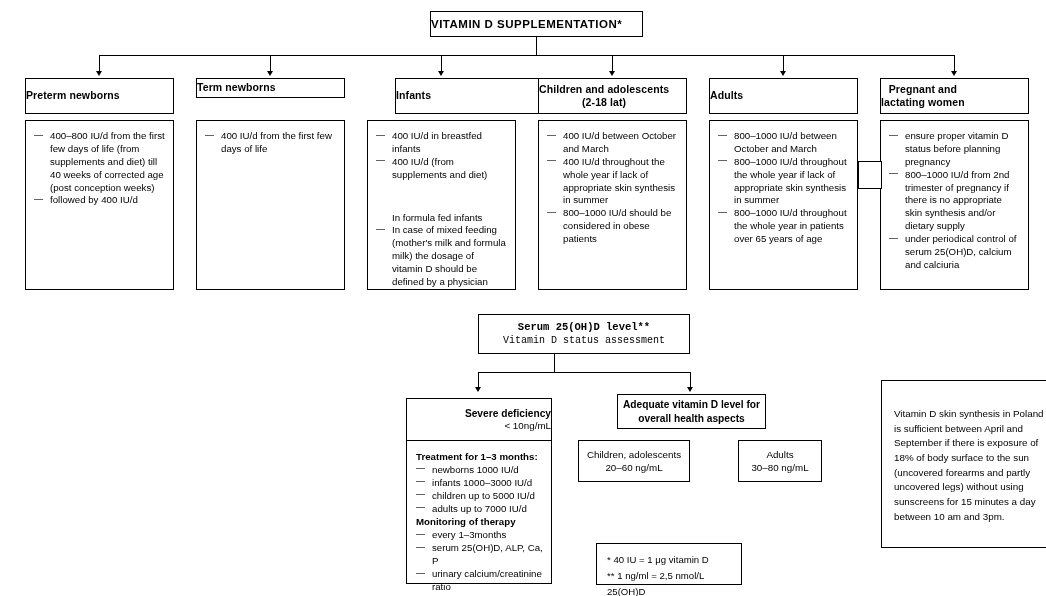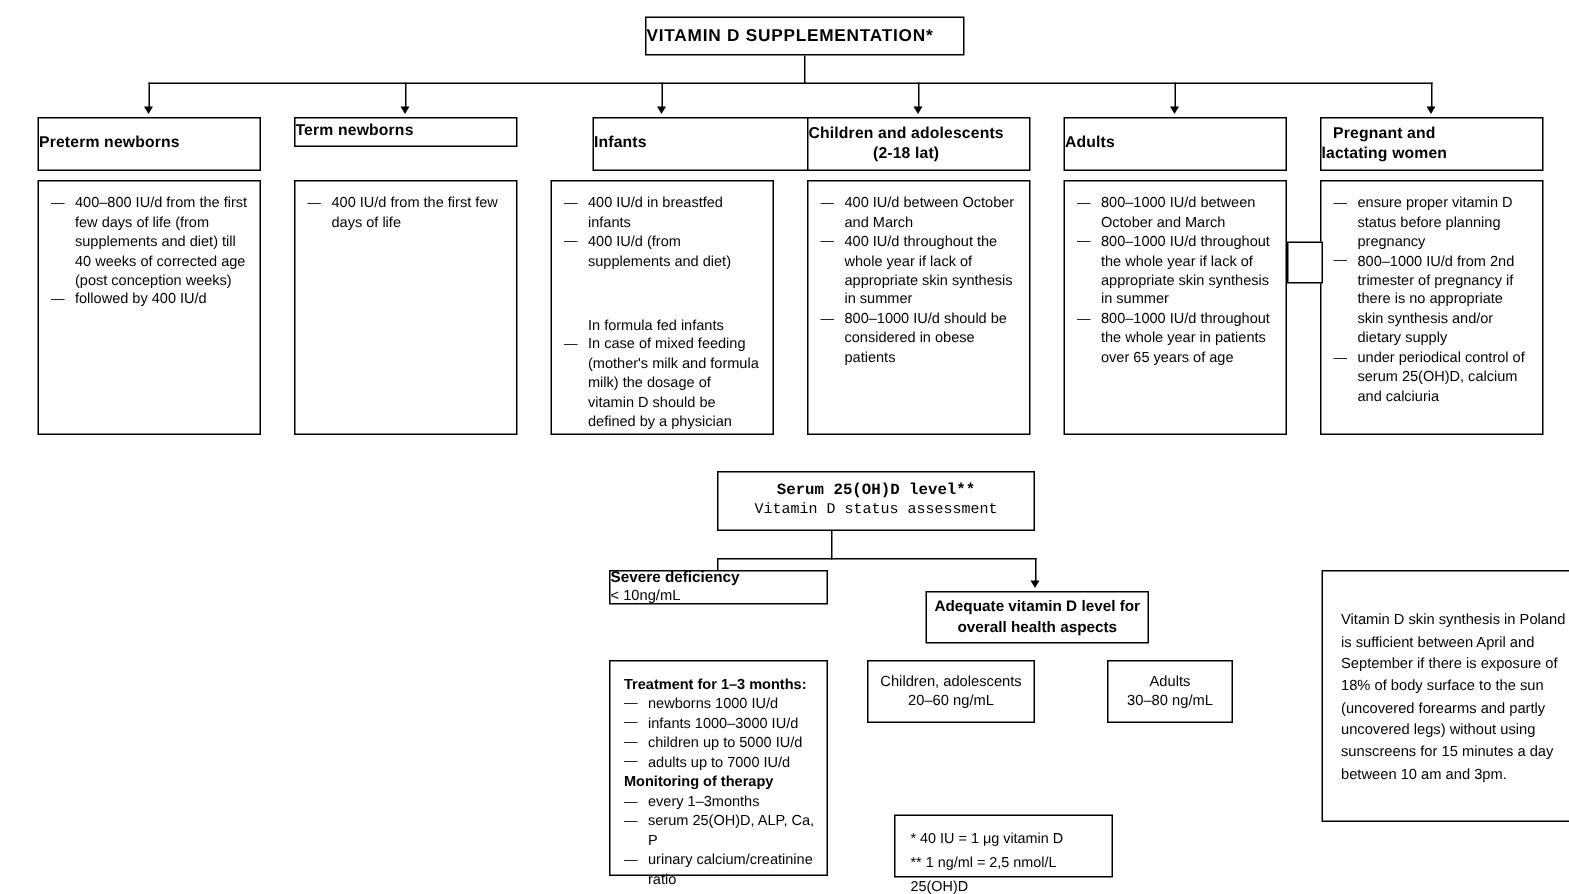--- a/index.html
+++ b/index.html
@@ -197,21 +197,21 @@
   <div style="font-size:10px; line-height:1.35;">Vitamin D status assessment</div>
 </div>
 
 <div class="vline" style="left:553.5px; top:354px; height:19px;"></div>
 <div class="hline" style="left:478px; top:372px; width:213px;"></div>
 <div class="vline" style="left:478px; top:372px; height:16px;"></div>
 <div class="arrow" style="left:474.9px; top:387px;"></div>
 <div class="vline" style="left:690px; top:372px; height:16px;"></div>
 <div class="arrow" style="left:686.9px; top:387px;"></div>
 
-<div class="box" style="left:406px; top:380px; width:146px; height:23px; display:flex; flex-direction:column; align-items:flex-start; justify-content:center;">
+<div class="box" style="left:406px; top:398px; width:146px; height:44px; display:flex; flex-direction:column; align-items:flex-end; justify-content:center;">
   <div style="font-weight:bold; font-size:10.2px; line-height:1.3;">Severe deficiency</div>
   <div style="font-size:9.8px; line-height:1.3;">&lt; 10ng/mL</div>
 </div>
 
 <div class="box" style="left:617px; top:394px; width:149px; height:35px; display:flex; flex-direction:column; align-items:center; justify-content:center;">
   <div style="font-weight:bold; font-size:10.2px; line-height:1.3;">Adequate vitamin D level for</div>
   <div style="font-weight:bold; font-size:10.2px; line-height:1.3;">overall health aspects</div>
 </div>
 
 <div class="box detail" style="left:406px; top:440px; width:146px; height:144px; padding:9px 7px 6px 9px;">

